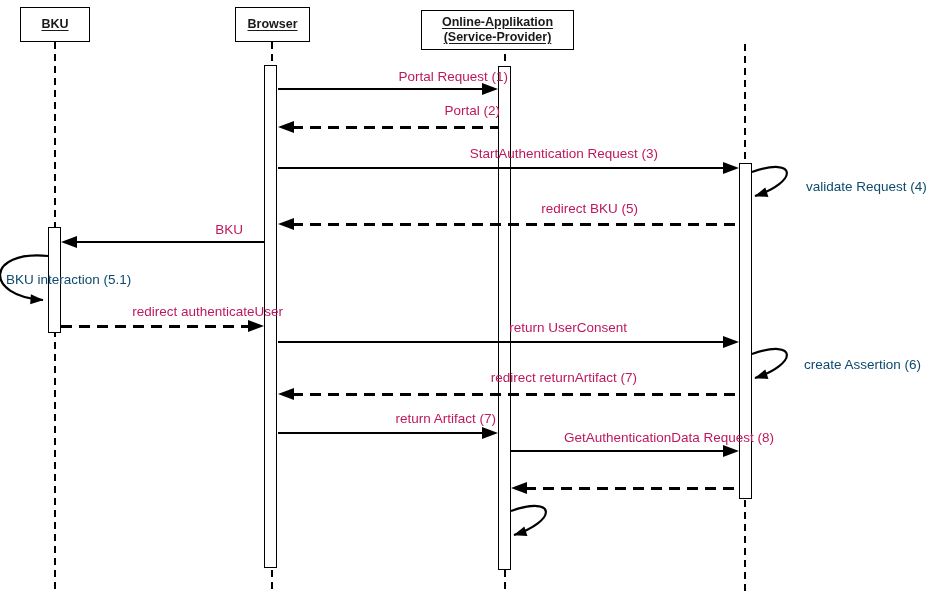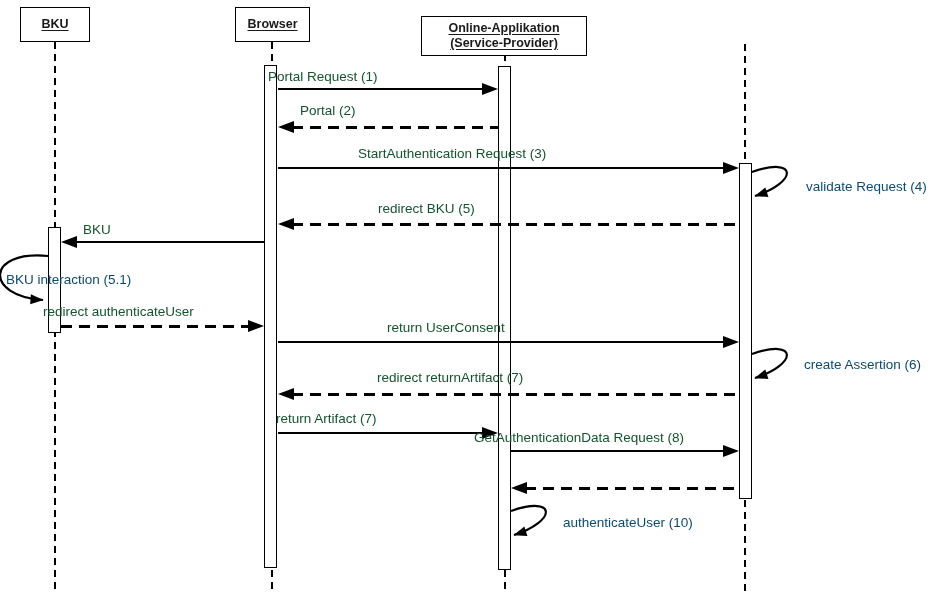--- a/index.html
+++ b/index.html
@@ -33,21 +33,21 @@
     position:absolute; width:0; height:0; z-index:4;
     border-top:6.5px solid transparent; border-bottom:6.5px solid transparent;
     border-left:16px solid #000;
   }
   .head-l {
     position:absolute; width:0; height:0; z-index:4;
     border-top:6.5px solid transparent; border-bottom:6.5px solid transparent;
     border-right:16px solid #000;
   }
   .msg-label {
-    position:absolute; font-size:13.5px; color:#14532d; text-align:left;
+    position:absolute; font-size:13.5px; color:#be185d; text-align:right;
     height:18px; line-height:18px; white-space:nowrap; z-index:5;
   }
   .loop-label {
     position:absolute; font-size:13.5px; color:#0c4a6e;
     height:18px; line-height:18px; white-space:nowrap; z-index:5;
   }
   .loop-svg { position:absolute; z-index:4; overflow:visible; }
 </style>
 </head>
 <body>
@@ -66,21 +66,21 @@
   <div class="lifeline" style="left:271px;top:42px;height:550px"></div>
   <div class="lifeline" style="left:504px;top:42px;height:550px"></div>
   <div class="lifeline" style="left:744px;top:44px;height:548px"></div>
 
   <div class="actor-box" style="left:20px;top:7px;width:70px;height:35px">
     <span class="actor-label">BKU</span>
   </div>
   <div class="actor-box" style="left:235px;top:7px;width:75px;height:35px">
     <span class="actor-label">Browser</span>
   </div>
-  <div class="actor-box" style="left:421px;top:16px;width:166px;height:40px">
+  <div class="actor-box" style="left:421px;top:10px;width:153px;height:40px">
     <span class="actor-label">Online-Applikation (Service-Provider)</span>
   </div>
 
   <div class="activation" style="left:264px;top:65px;height:503px"></div>
   <div class="activation" style="left:498px;top:66px;height:504px"></div>
   <div class="activation" style="left:739px;top:163px;height:336px"></div>
   <div class="activation" style="left:48px;top:227px;height:106px"></div>
 
   <div class="msg-label" style="left:268px;top:68px;width:240px">Portal Request (1)</div>
   <div class="msg-line-solid" style="left:278px;top:88px;width:206px"></div>
@@ -136,15 +136,14 @@
   <div class="msg-label" style="left:474px;top:429px;width:300px">GetAuthenticationData Request (8)</div>
   <div class="msg-line-solid" style="left:511px;top:450px;width:212px"></div>
   <div class="head-r" style="left:723px;top:445px"></div>
 
   <div class="msg-line-dashed" style="left:525px;top:487px;width:214px"></div>
   <div class="head-l" style="left:511px;top:482px"></div>
 
   <svg class="loop-svg" style="left:511px;top:503px" width="58" height="44" viewBox="0 0 58 44">
     <path d="M 0,8 C 46,-8 46,18 3,32" fill="none" stroke="#000" stroke-width="2.2" marker-end="url(#ah)"></path>
   </svg>
-  <div class="loop-label" style="left:563px;top:514px">authenticateUser (10)</div>
 
 </div>
 
 </body></html>

